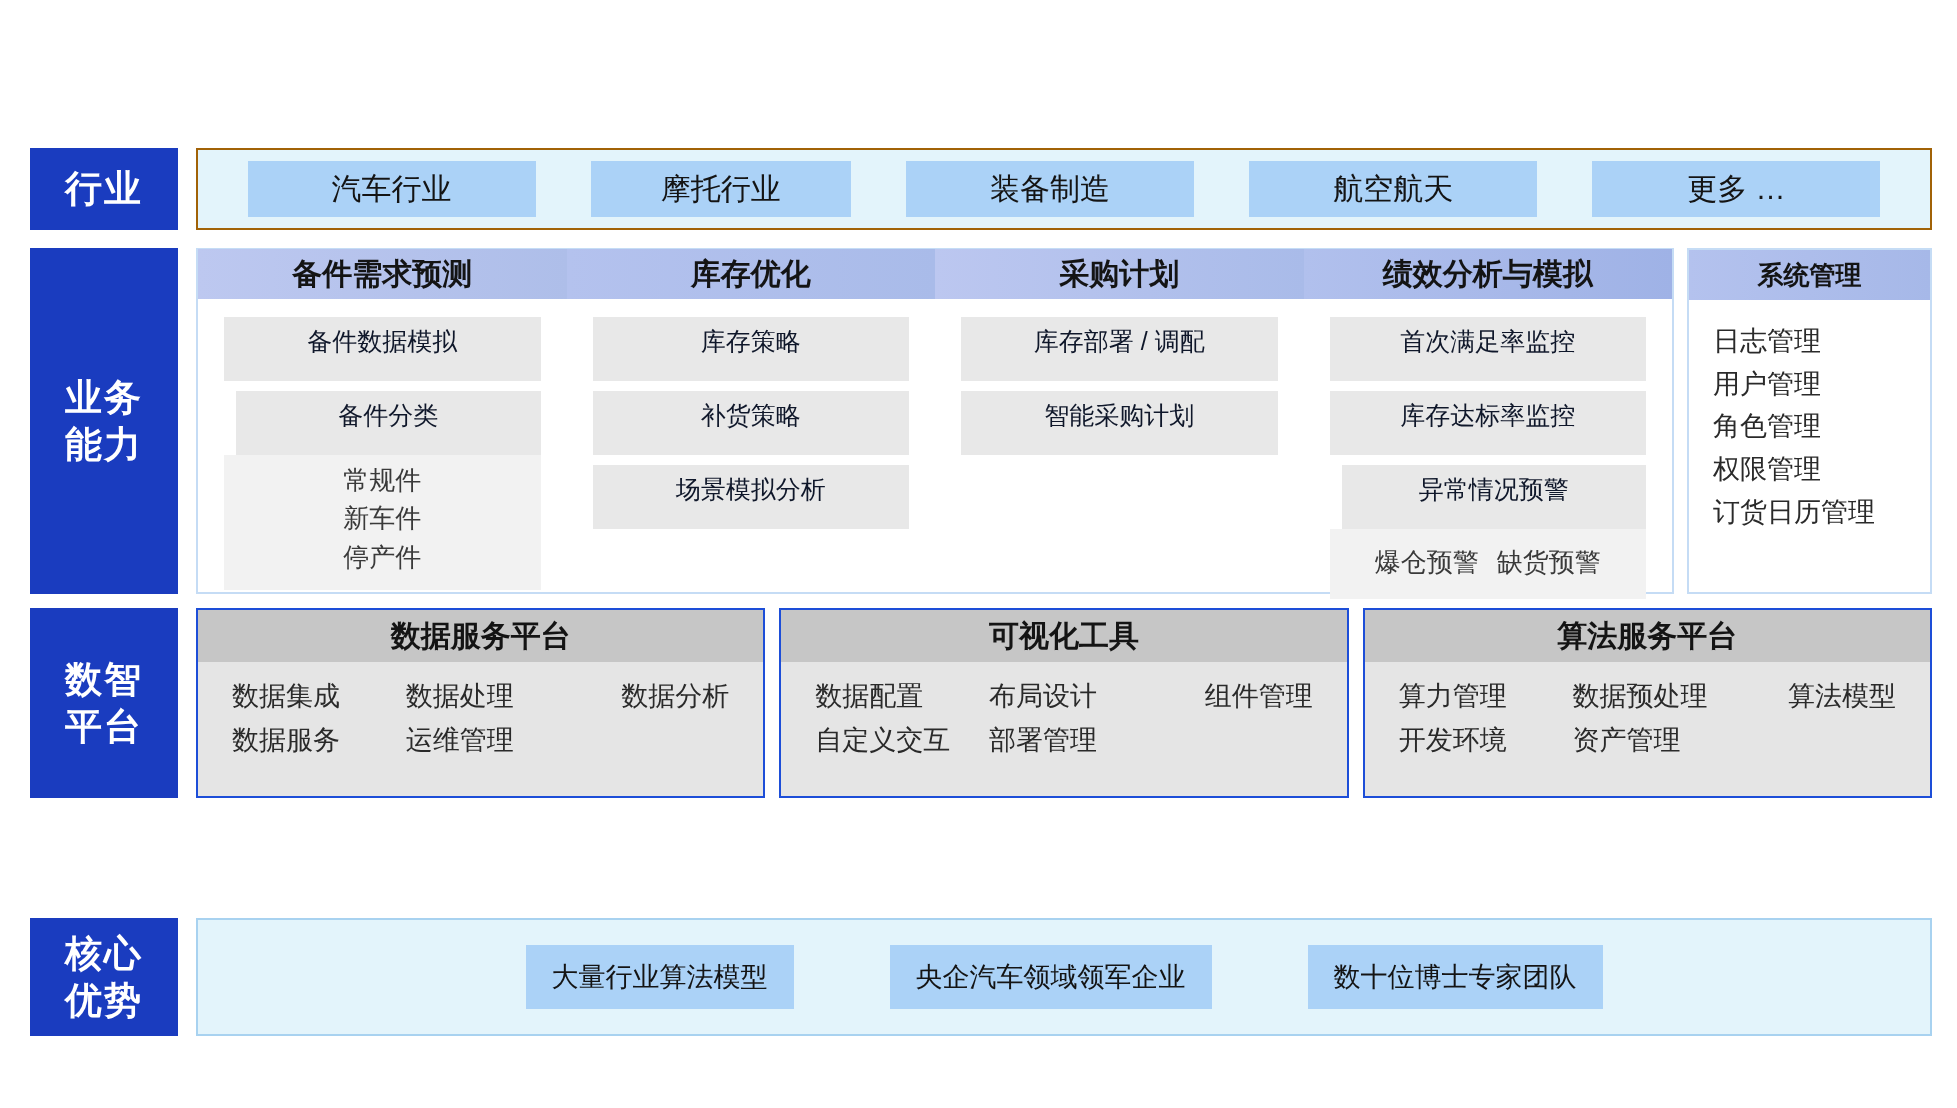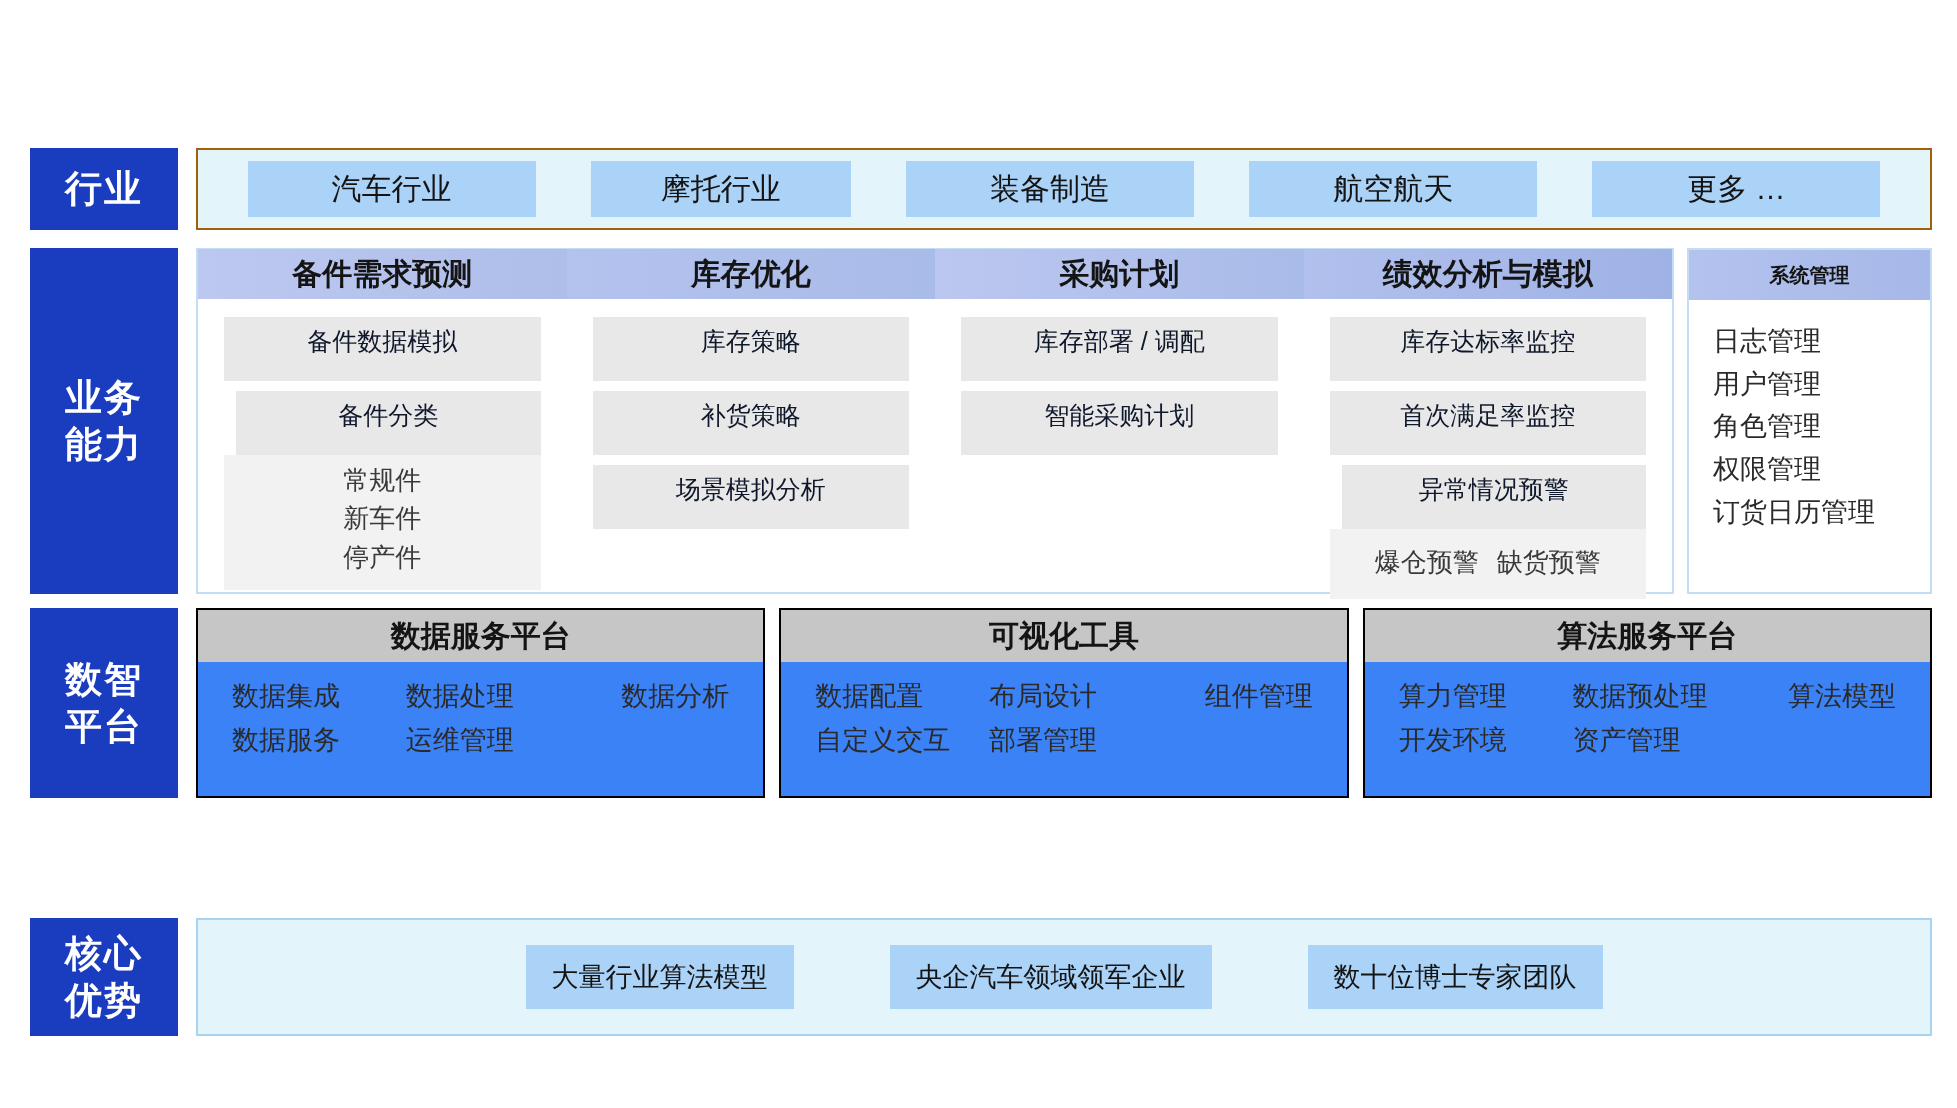--- a/index.html
+++ b/index.html
@@ -162,21 +162,21 @@
     background: #ffffff;
     border: 2px solid #c5dcf5;
     box-sizing: border-box;
     display: flex;
     flex-direction: column;
   }
   .biz-side-head {
     height: 50px;
     line-height: 50px;
     text-align: center;
-    font-size: 20px;
+    font-size: 26px;
     font-weight: 700;
     color: #141414;
     background: linear-gradient(to right, #b4c2ee 0%, #a6b8e8 100%);
   }
   .biz-side-body {
     padding: 20px 0 0 24px;
     display: flex;
     flex-direction: column;
   }
   .biz-side-body .side-item {
@@ -191,22 +191,22 @@
   #row-plat .row-label { width: 148px; }
   #row-plat .plat-wrap {
     margin-left: 18px;
     flex: 1 1 auto;
     display: flex;
     align-items: stretch;
     gap: 14px;
   }
   .plat-card {
     flex: 1 1 0;
-    background: #3b82f6;
-    border: 2px solid #000000;
+    background: #e5e5e5;
+    border: 2px solid #1d4ed8;
     box-sizing: border-box;
     display: flex;
     flex-direction: column;
   }
   .plat-head {
     height: 52px;
     line-height: 52px;
     text-align: center;
     font-size: 30px;
     font-weight: 700;
@@ -312,22 +312,22 @@
           <div class="biz-col-head">采购计划</div>
           <div class="biz-col-body">
             <div class="cap">库存部署 / 调配</div>
             <div class="cap">智能采购计划</div>
           </div>
         </div>
 
         <div class="biz-col">
           <div class="biz-col-head">绩效分析与模拟</div>
           <div class="biz-col-body">
+            <div class="cap">首次满足率监控</div>
             <div class="cap">库存达标率监控</div>
-            <div class="cap">首次满足率监控</div>
             <div class="cap no-gap">异常情况预警</div>
             <div class="sublist inline">
               <div class="sub-item">爆仓预警</div>
               <div class="sub-item">缺货预警</div>
             </div>
           </div>
         </div>
 
       </div>
 

